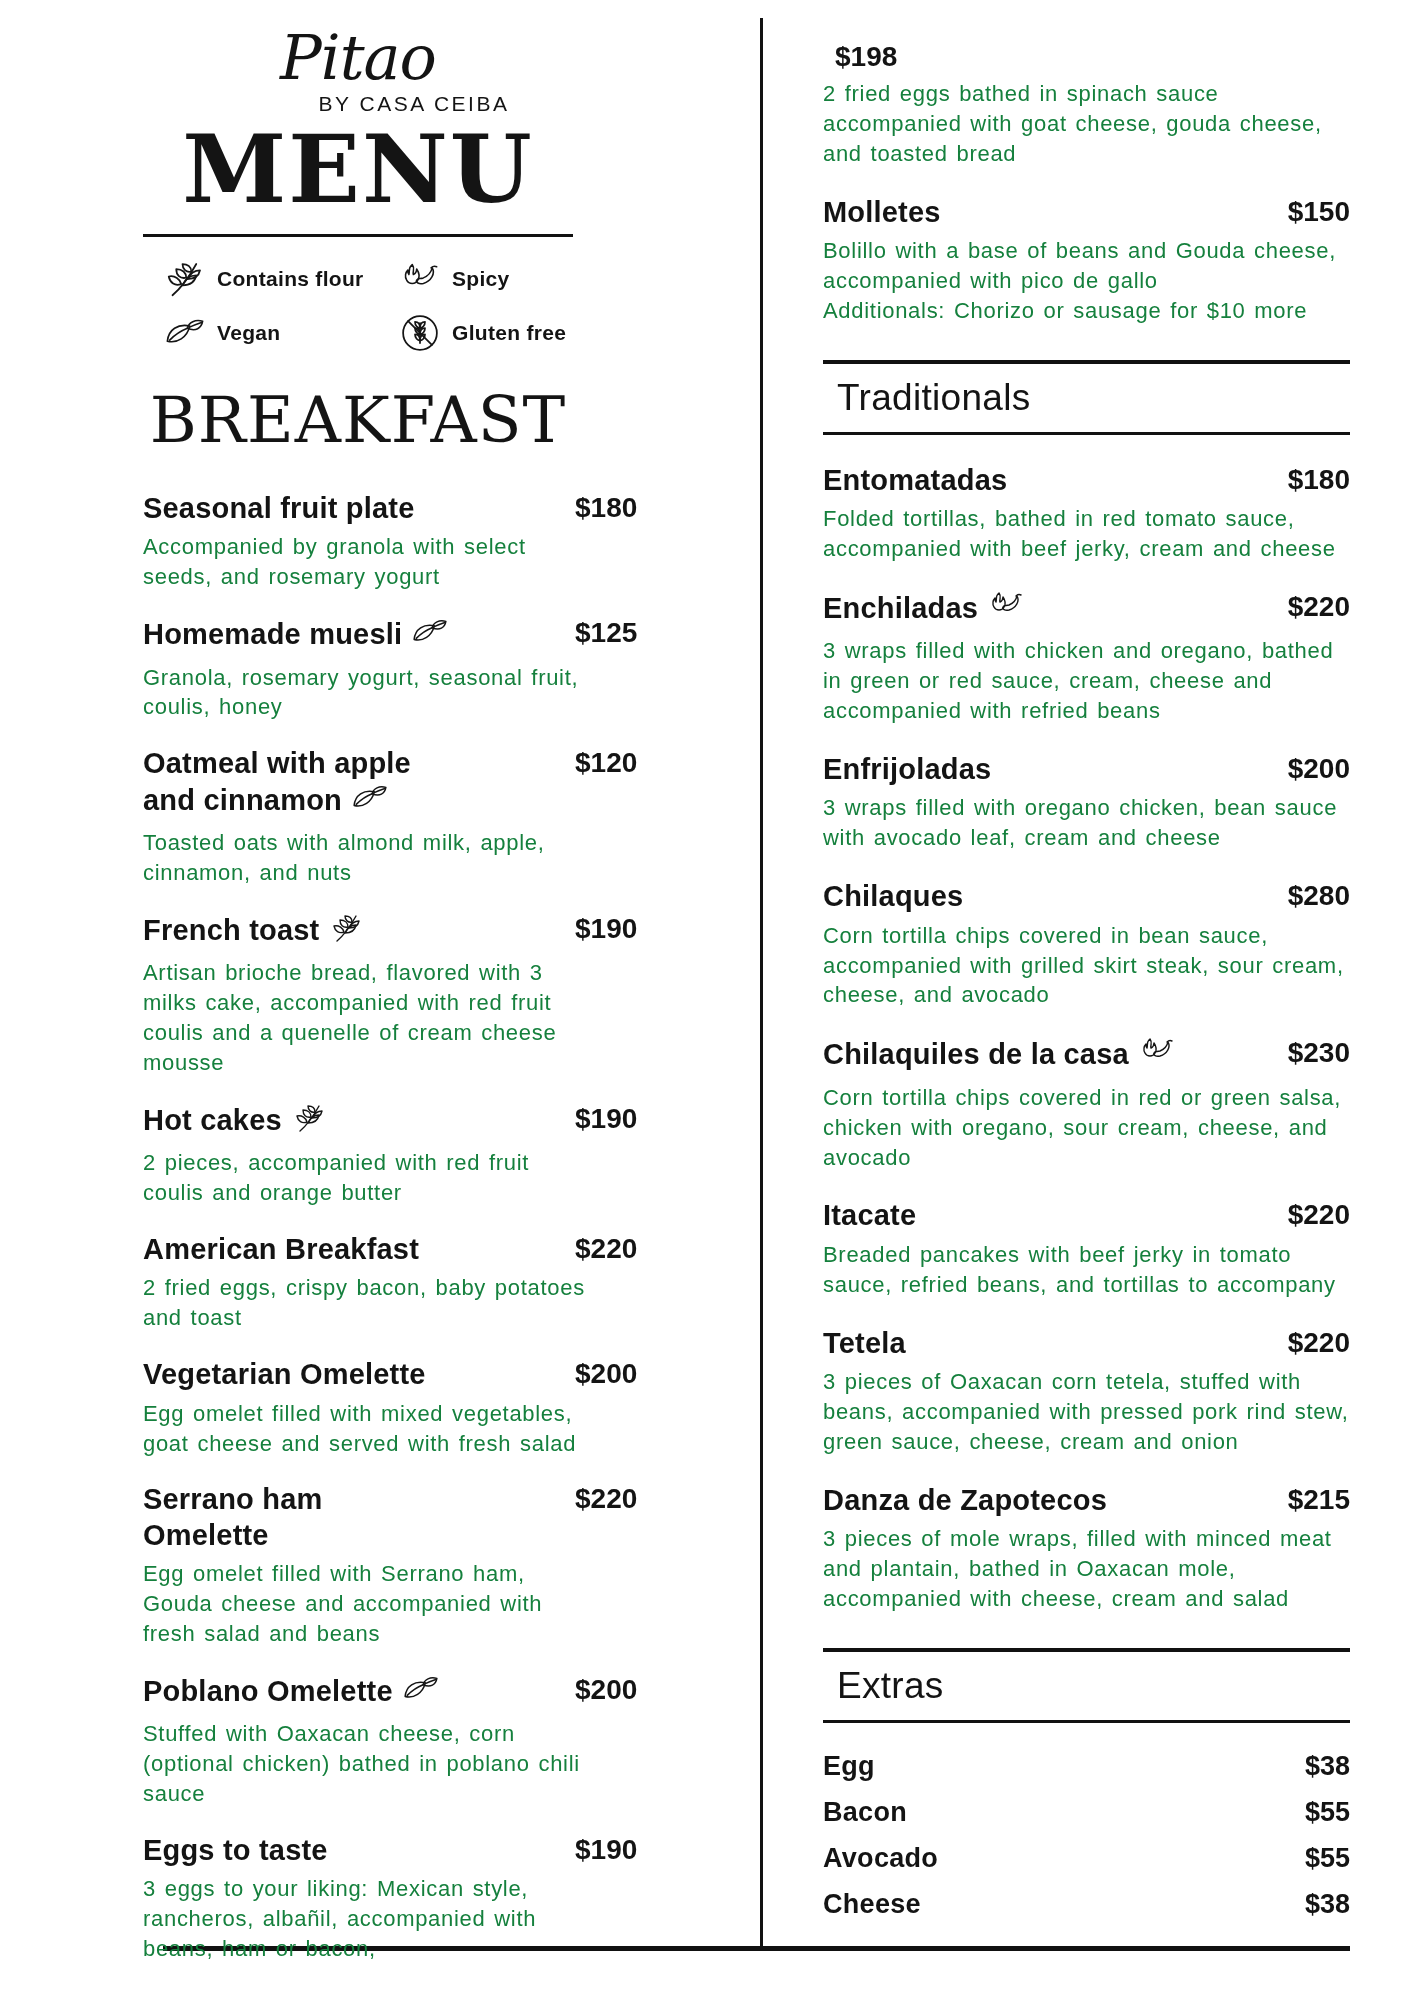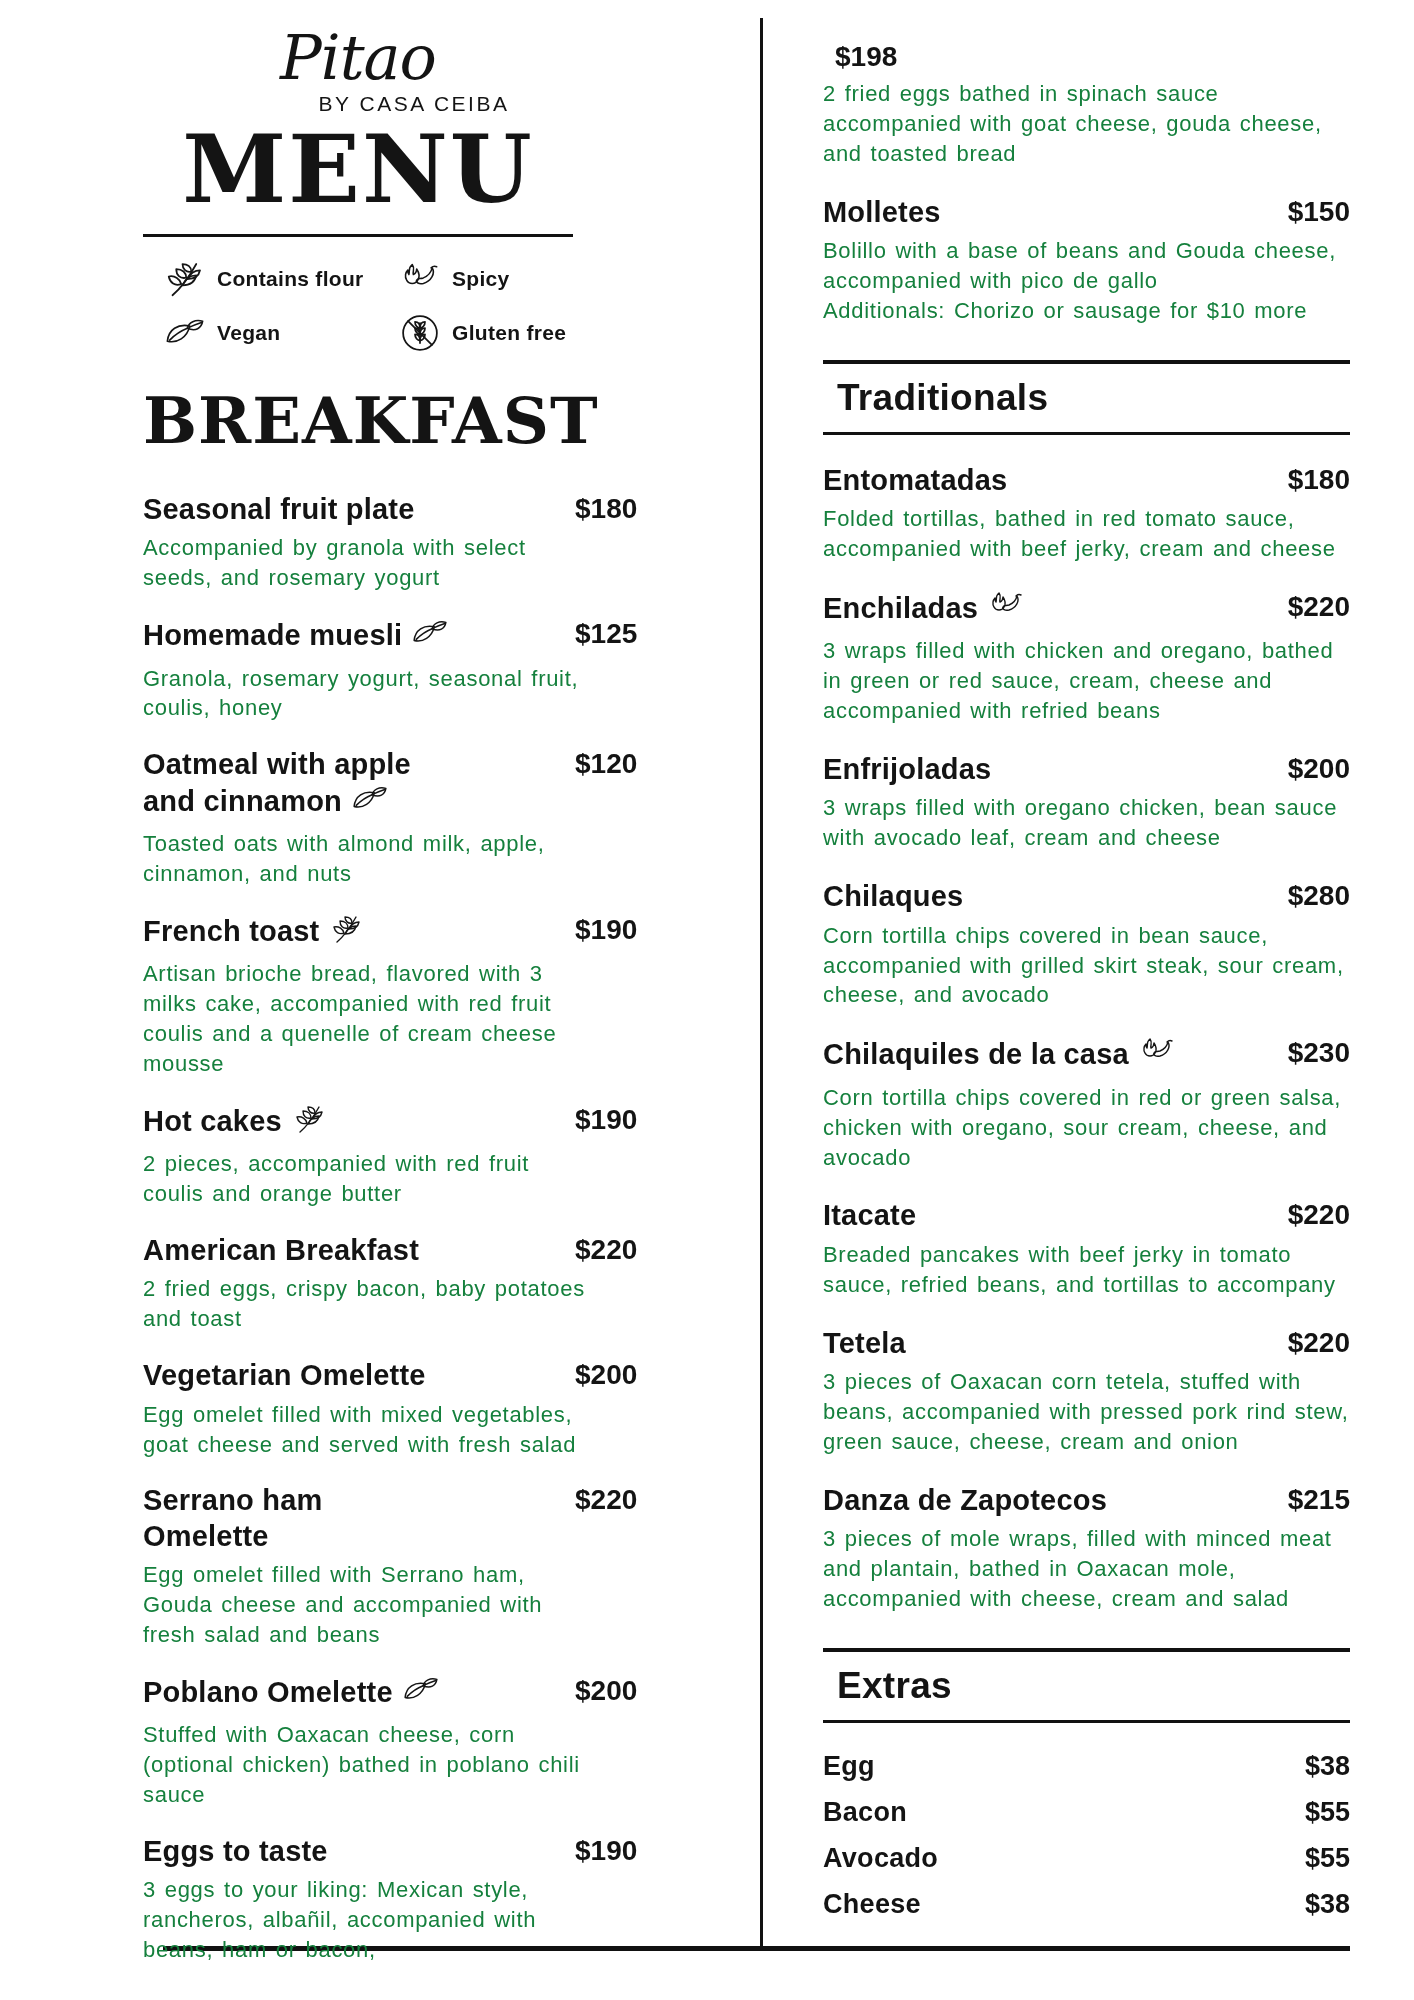--- a/index.html
+++ b/index.html
@@ -20,41 +20,41 @@
   .logo-sub{font-size:21px;letter-spacing:2.5px;text-align:center;padding-left:112px;margin-top:2px;font-weight:400;}
   .menu-title{font-family:"DejaVu Serif",serif;font-weight:700;font-size:94px;line-height:1.02;text-align:center;letter-spacing:2px;margin-top:6px;}
   .header-rule{height:3px;background:#111;margin-top:16px;}
 
   
   .legend{display:grid;grid-template-columns:225px 1fr;row-gap:14px;column-gap:10px;padding:0 0 0 22px;margin-top:22px;}
   .lg-item{display:flex;align-items:center;gap:12px;}
   .lg-ic svg{width:40px;height:40px;display:block;}
   .lg-label{font-size:21px;font-weight:600;letter-spacing:0.3px;}
 
-  .breakfast-title{font-family:"DejaVu Serif",serif;font-weight:700;font-size:64px;text-align:center;letter-spacing:1px;margin-top:30px;}
+  .breakfast-title{font-family:"DejaVu Serif",serif;font-weight:400;font-size:64px;text-align:center;letter-spacing:1px;margin-top:30px;}
 
   
   .items{margin-top:32px;}
   .mi{margin-bottom:24px;}
   .mi-head{display:flex;align-items:flex-start;}
   .mi-name{font-size:29px;font-weight:700;line-height:1.22;letter-spacing:0.2px;flex:1;}
   .mi-name .nm{white-space:pre-line;}
   .ti{display:inline-block;vertical-align:middle;margin-left:10px;}
   .ti svg{width:36px;height:32px;}
   .mi-price{font-size:28px;font-weight:700;white-space:nowrap;padding-top:1px;margin-left:12px;}
   .mi-desc{font-size:22px;line-height:1.36;letter-spacing:0.7px;word-spacing:2px;color:#15803d;margin-top:6px;white-space:pre-line;}
   .left-col .mi-name{max-width:420px;}
   .left-col .mi-desc{max-width:448px;}
   .left-col .items{margin-top:34px;}
   .right-col .items{margin-top:0;}
   .right-col .mi{margin-bottom:26px;}
 
   
   .sec-head{border-top:4px solid #111;border-bottom:3px solid #111;padding:13px 0 13px 14px;margin:34px 0 28px;}
-  .sec-title{font-size:37px;font-weight:700;letter-spacing:0.3px;}
+  .sec-title{font-size:37px;font-weight:400;letter-spacing:0.3px;}
 
   
   .ex-row{display:flex;justify-content:space-between;align-items:baseline;margin-bottom:15px;}
   .ex-name{font-size:27px;font-weight:700;letter-spacing:0.3px;}
   .ex-price{font-size:27px;font-weight:700;}
 </style>
 </head>
 <body>
 
 <div class="page">

